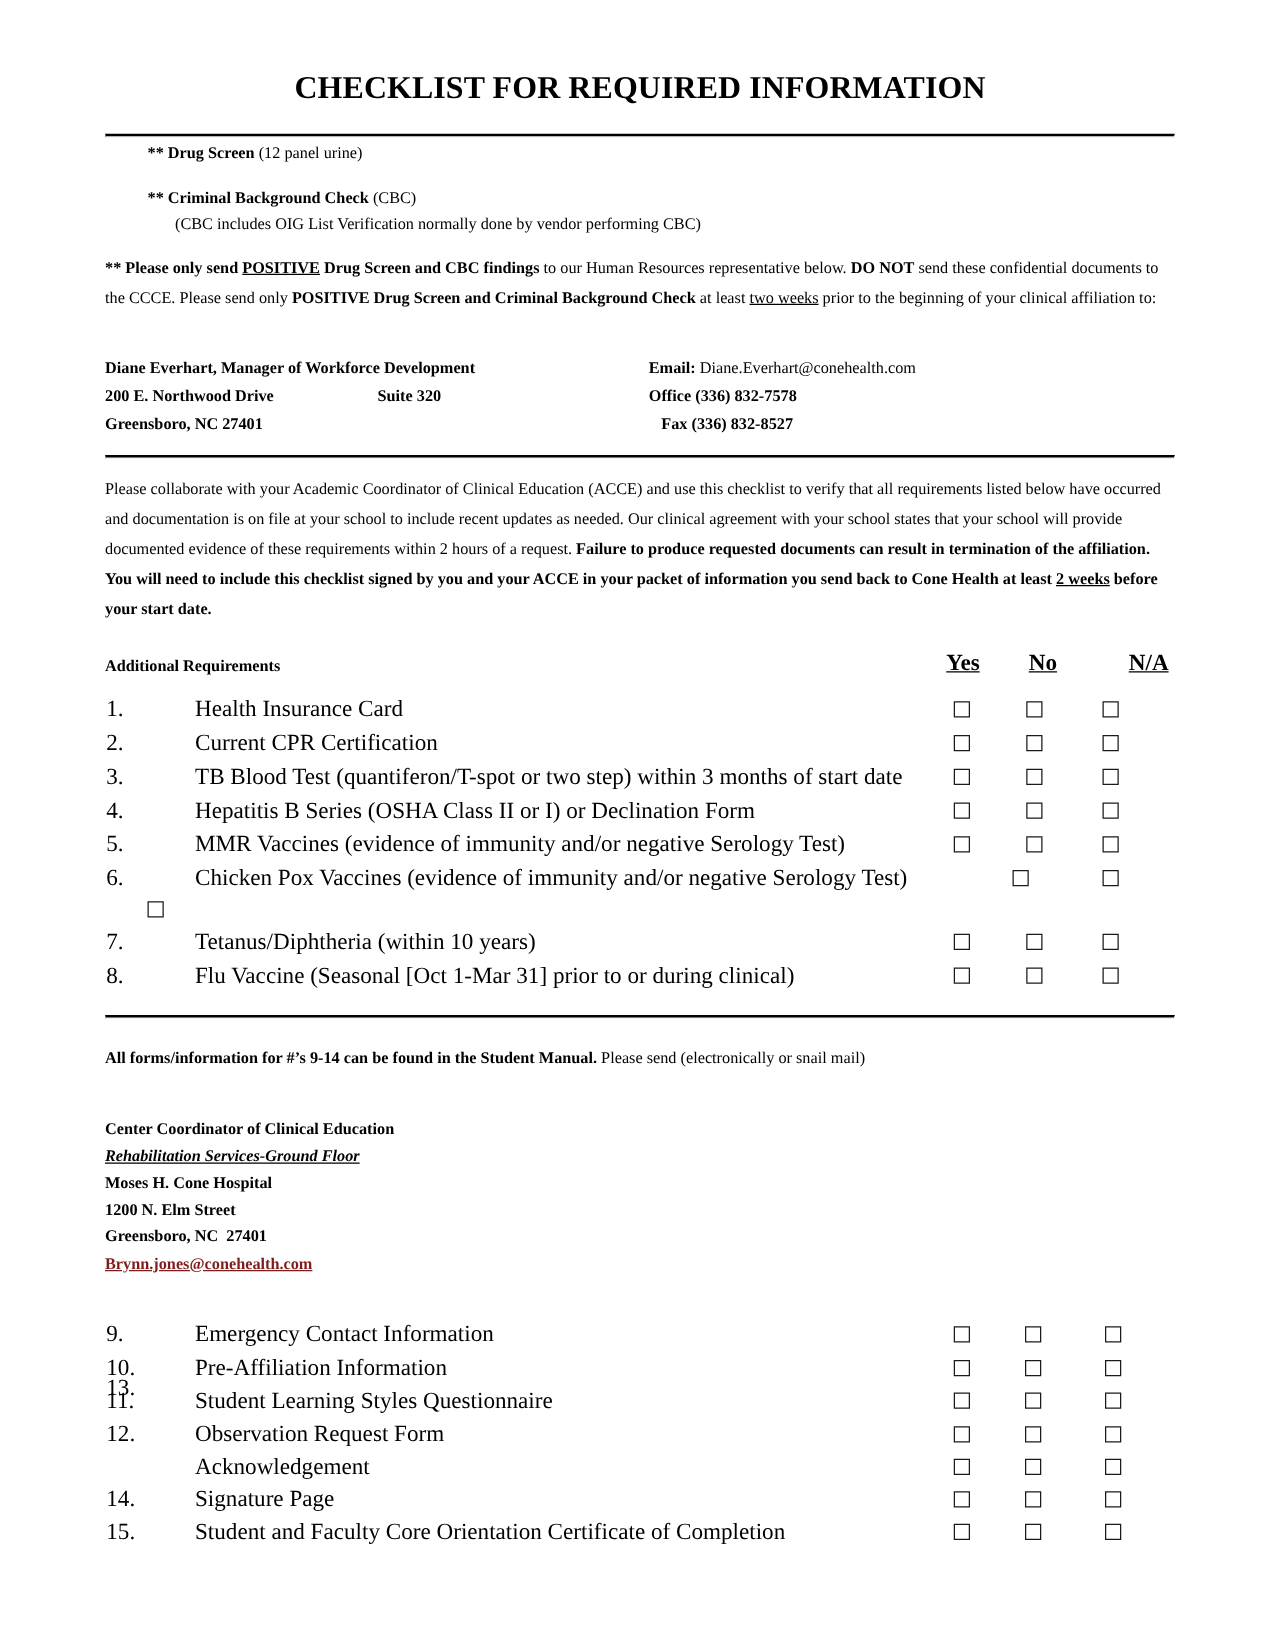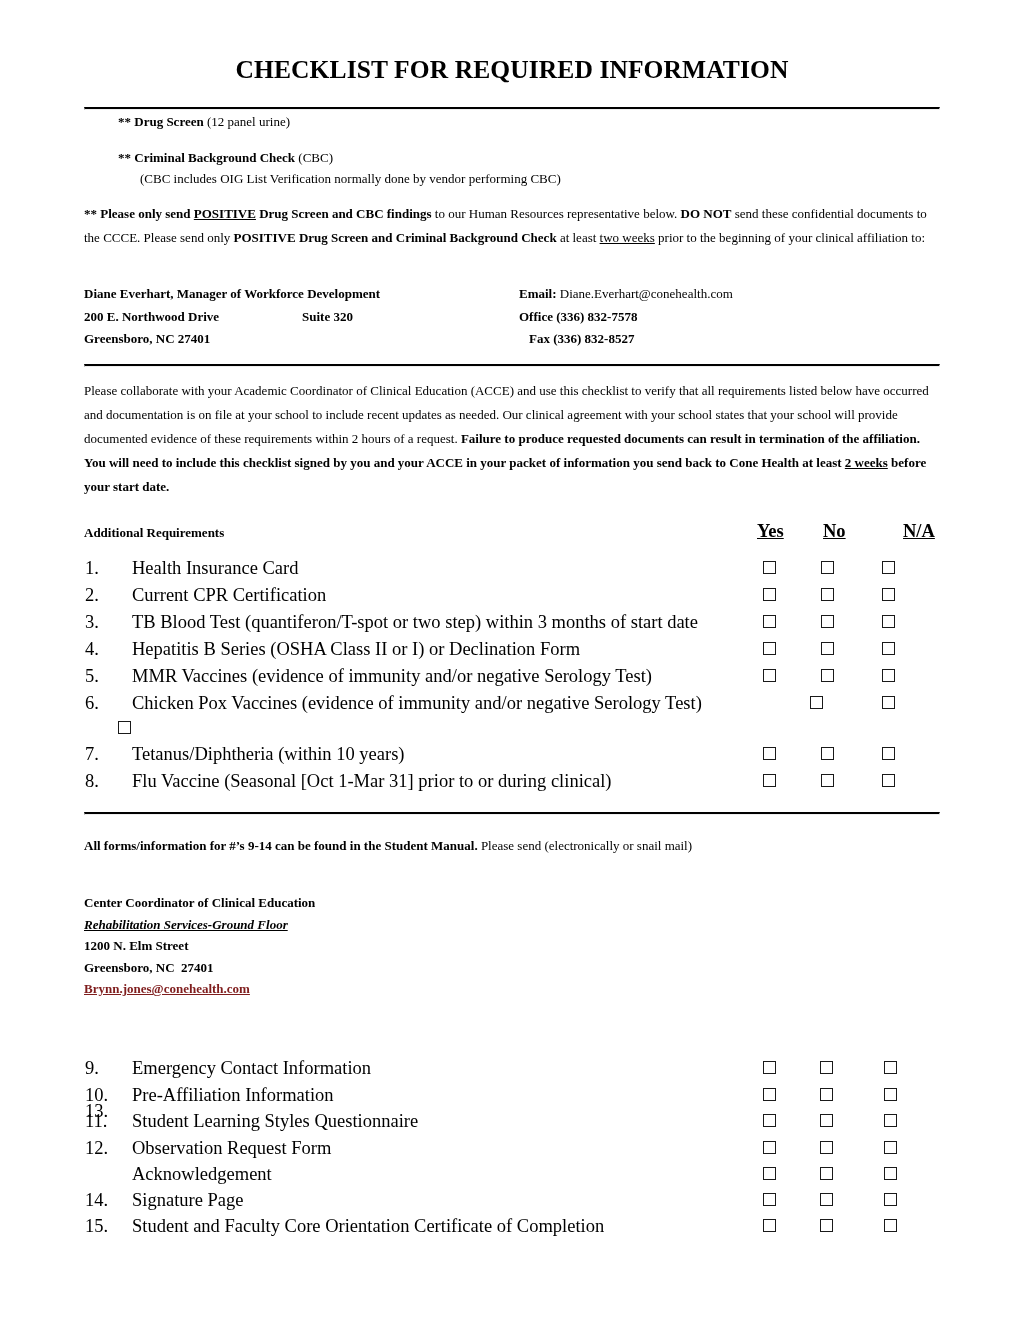--- a/index.html
+++ b/index.html
@@ -104,21 +104,21 @@
 
   
   .item-num {
     position: absolute;
     font-size: 18.5px;
     left: 85px;
   }
   .item-label {
     position: absolute;
     font-size: 18.5px;
-    left: 132px;
+    left: 156px;
     white-space: nowrap;
   }
   .cbox {
     position: absolute;
     width: 11px;
     height: 11px;
     border: 1.6px solid #1a1a1a;
     box-sizing: content-box;
     background: #fff;
   }
@@ -227,20 +227,21 @@
   <div class="cbox" style="left:821px;top:774px"></div>
   <div class="cbox" style="left:882px;top:774px"></div>
 
   <hr class="rule rule-3">
 
   <div class="blk manual-para"><b>All forms/information for #’s 9-14 can be found in the Student Manual.</b><span>  Please send (electronically or snail mail)</span></div>
 
   <div class="blk ccce-block">
     <div>Center Coordinator of Clinical Education</div>
     <div class="it-u">Rehabilitation Services-Ground Floor</div>
+    <div>Moses H. Cone Hospital</div>
     <div>1200 N. Elm Street</div>
     <div>Greensboro, NC  27401</div>
     <div><span class="email-link">Brynn.jones@conehealth.com</span></div>
   </div>
 
   <div class="item-num" style="top:1058px">9.</div>
   <div class="item-label" style="top:1058px">Emergency Contact Information</div>
   <div class="cbox" style="left:763px;top:1061px"></div>
   <div class="cbox" style="left:820px;top:1061px"></div>
   <div class="cbox" style="left:884px;top:1061px"></div>

